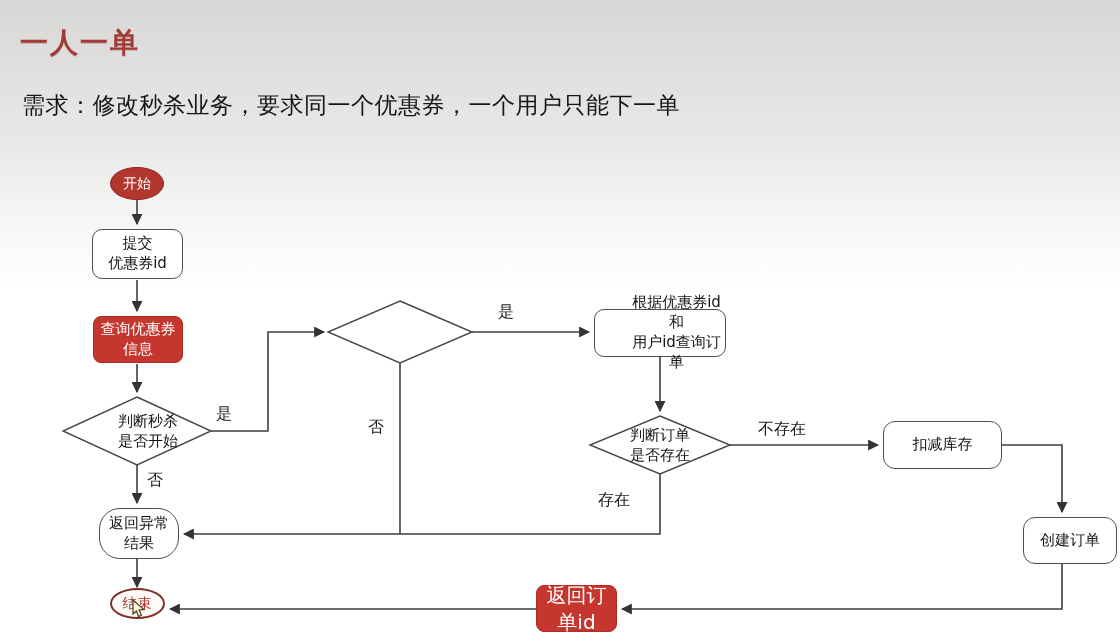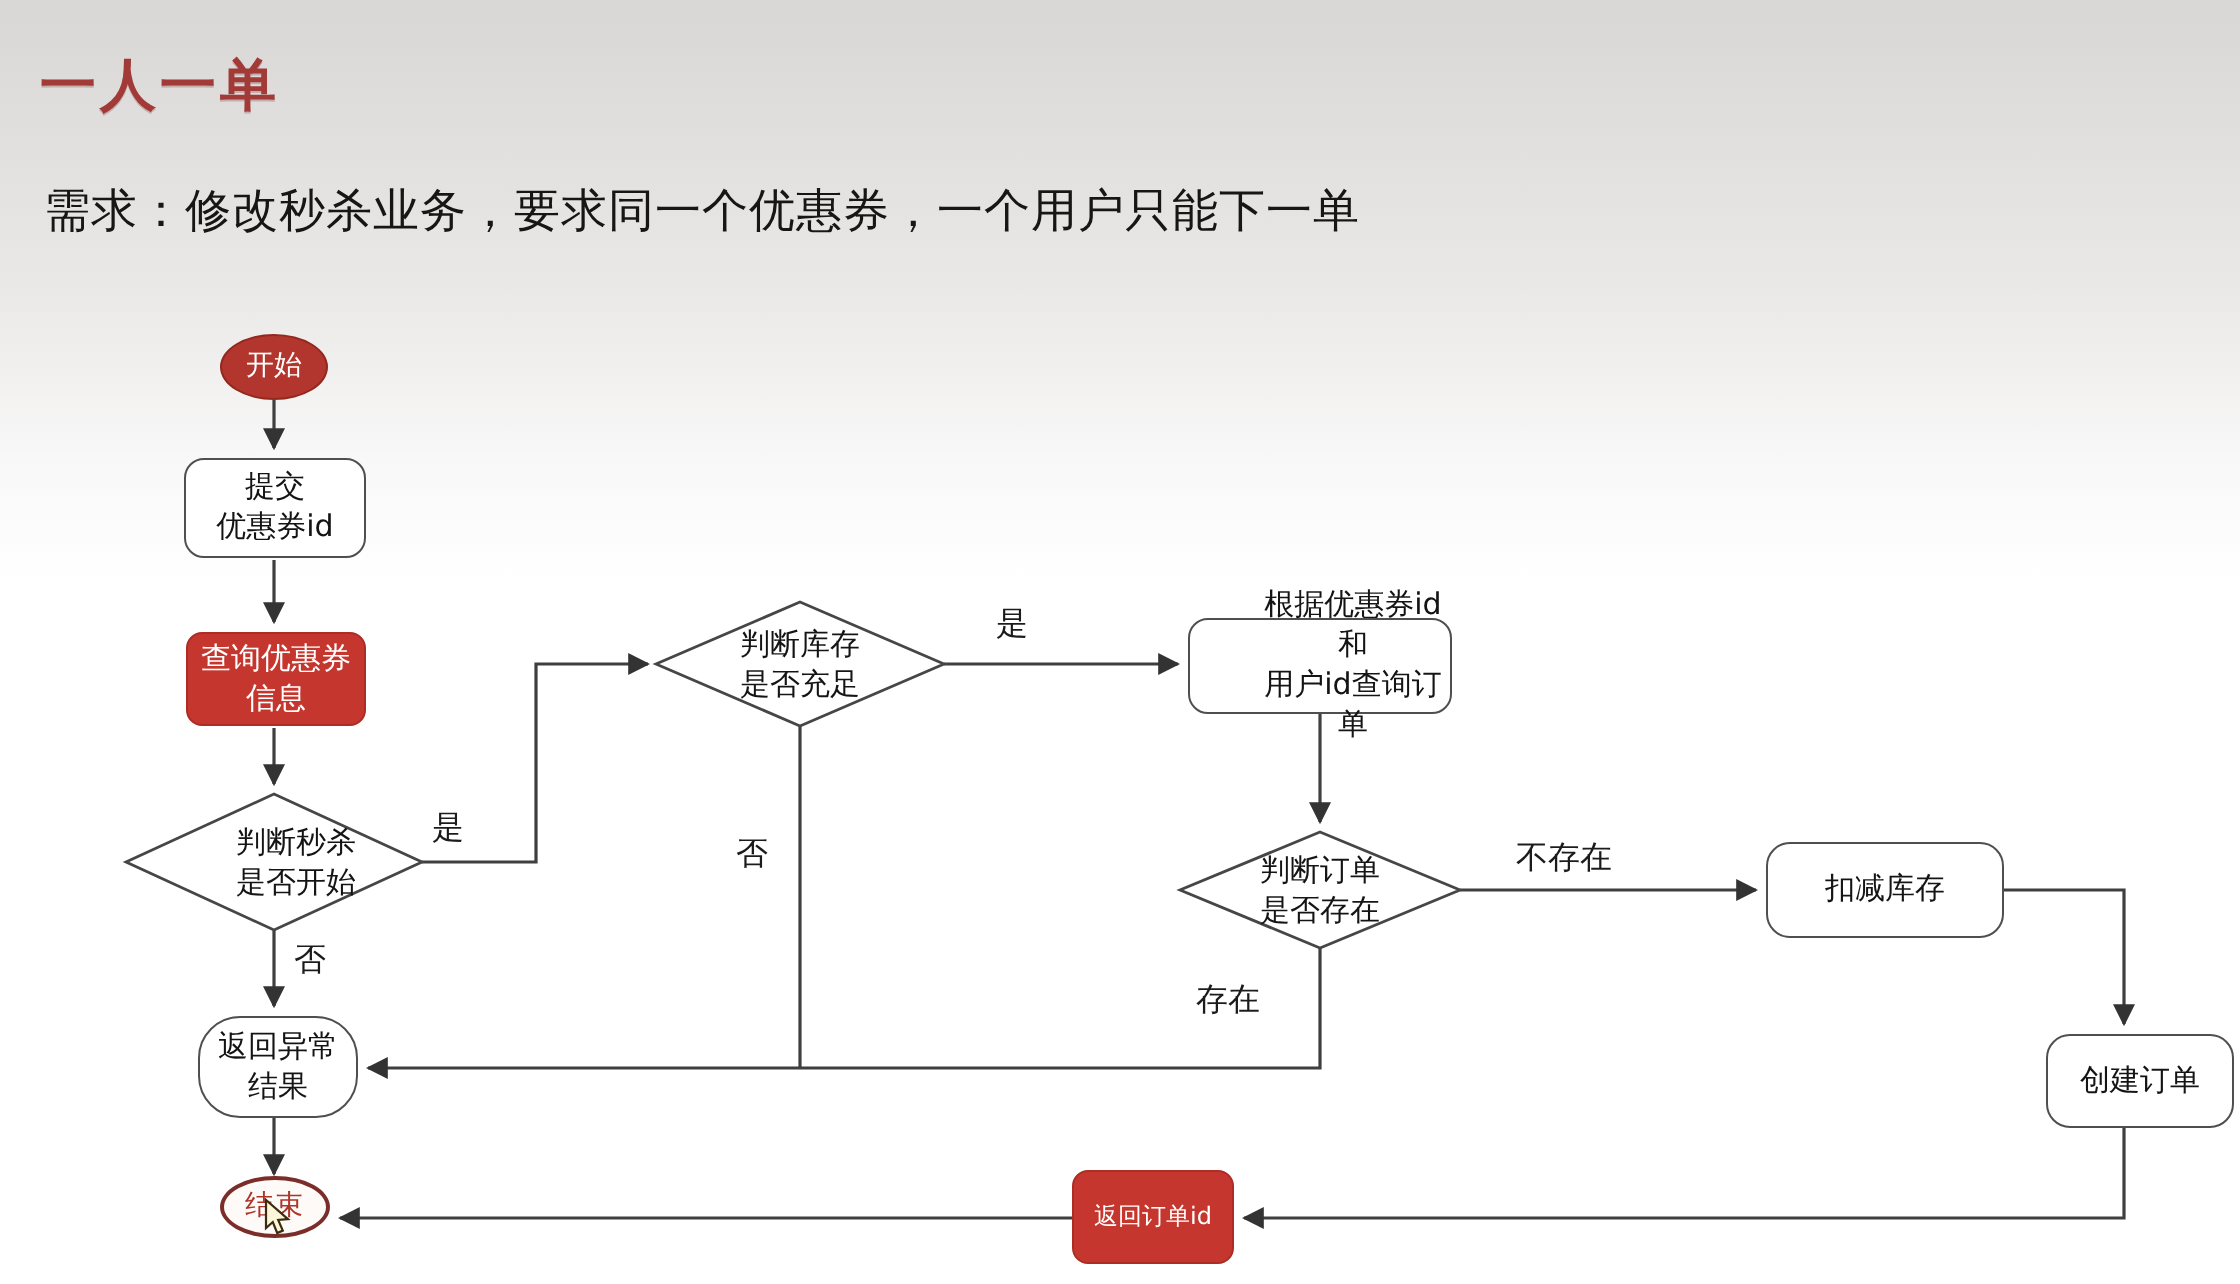--- a/index.html
+++ b/index.html
@@ -72,26 +72,24 @@
   <div class="node proc" style="left:92px;top:229px;width:91px;height:50px;">提交
 优惠券id</div>
   <div class="node proc-red" style="left:93px;top:316px;width:90px;height:47px;">查询优惠券
 信息</div>
   <div class="node proc" style="left:594px;top:309px;width:132px;height:48px;padding-left:33px;">根据优惠券id和
 用户id查询订单</div>
   <div class="node proc" style="left:883px;top:421px;width:119px;height:48px;border-radius:12px;">扣减库存</div>
   <div class="node proc" style="left:1023px;top:517px;width:94px;height:47px;border-radius:12px;">创建订单</div>
   <div class="node proc" style="left:99px;top:508px;width:80px;height:51px;border-radius:21px;">返回异常
 结果</div>
-  <div class="node proc-red" style="left:536px;top:585px;width:81px;height:47px;font-size:12px;">返回订单id</div>
+  <div class="node proc-red" style="left:536px;top:585px;width:81px;height:47px;font-size:20px;">返回订单id</div>
 
   <div class="dlabel" style="left:88px;top:411px;width:120px;">判断秒杀
 是否开始</div>
-  <div class="dlabel" style="left:340px;top:312px;width:120px;">判断库存
-是否充足</div>
   <div class="dlabel" style="left:600px;top:425px;width:120px;">判断订单
 是否存在</div>
 
   <div class="elabel" style="left:216px;top:404px;">是</div>
   <div class="elabel" style="left:147px;top:470px;">否</div>
   <div class="elabel" style="left:498px;top:302px;">是</div>
   <div class="elabel" style="left:368px;top:417px;">否</div>
   <div class="elabel" style="left:758px;top:419px;">不存在</div>
   <div class="elabel" style="left:598px;top:490px;">存在</div>
 

